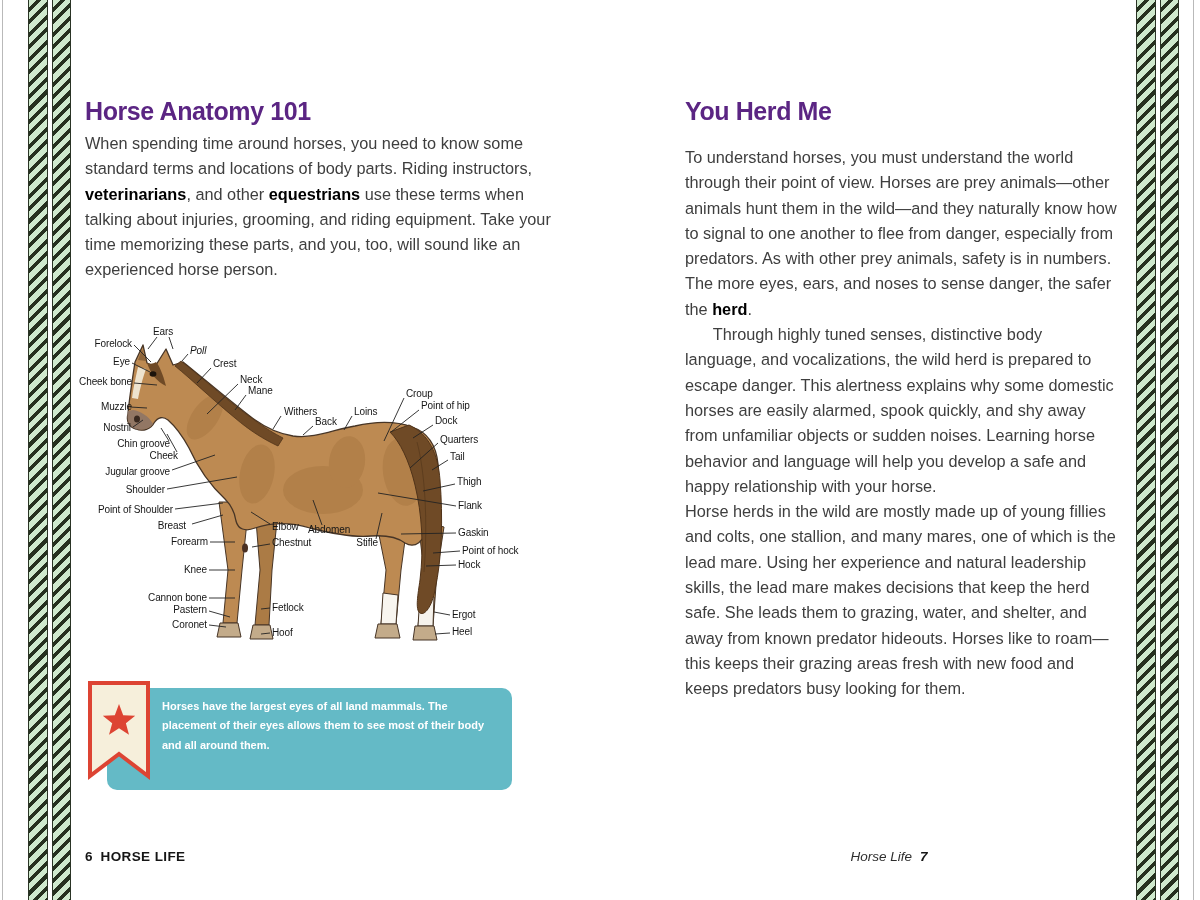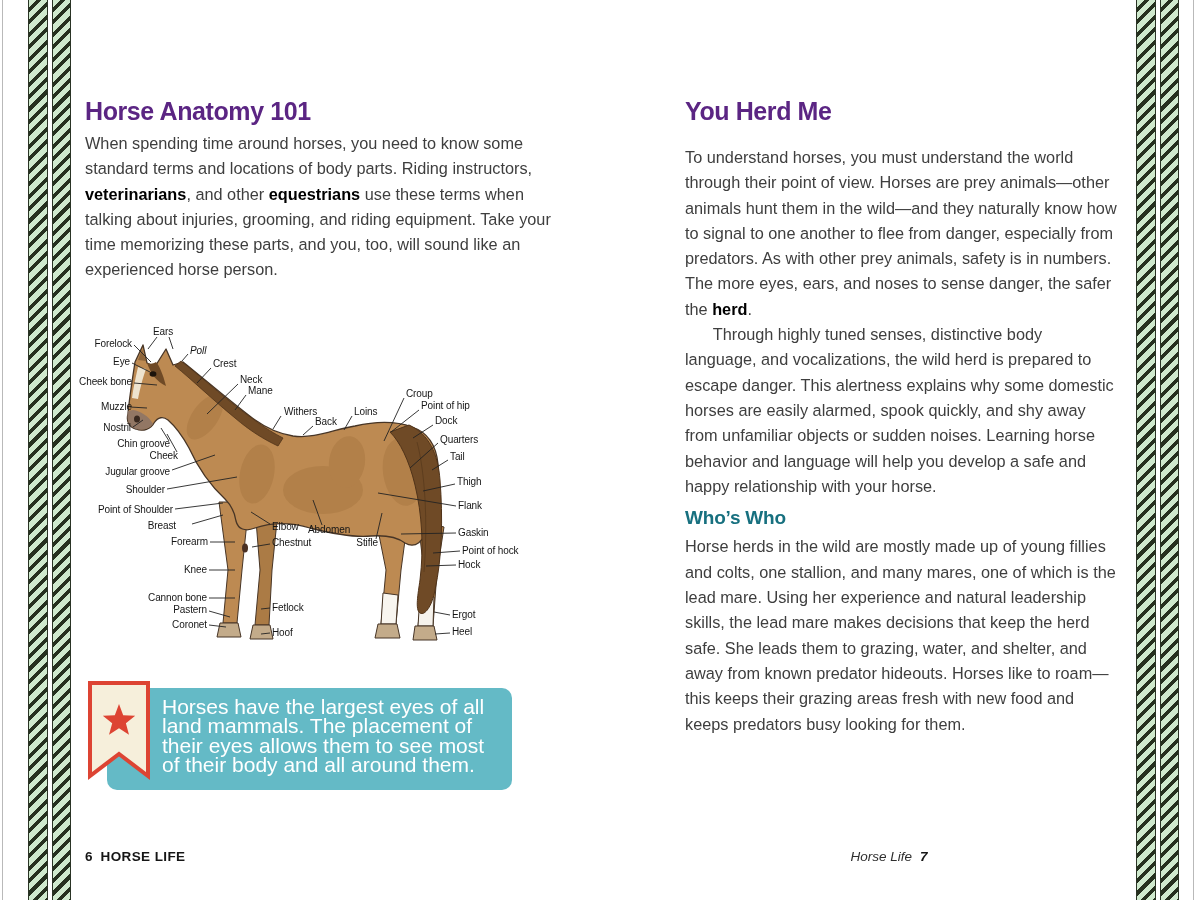--- a/index.html
+++ b/index.html
@@ -26,21 +26,21 @@
              color:var(--teal-heading,#17707f);}
   
   .diagram{position:absolute;left:0;top:322px;width:440px;height:345px;}
   .diagram svg{position:absolute;left:0;top:0;}
   .dlabel{position:absolute;font-size:10px;line-height:11px;color:#161616;
           letter-spacing:-0.1px;white-space:nowrap;}
   
   .callout-box{position:absolute;left:22px;top:688px;width:405px;height:102px;
                background:var(--callout-bg,#64bac6);border-radius:10px;}
   .callout-text{position:absolute;left:55px;top:9px;width:335px;
-                font-size:21px;line-height:19.3px;font-weight:400;
+                font-size:11px;line-height:19.3px;font-weight:700;
                 color:var(--callout-text,#ffffff);}
   .ribbon{position:absolute;left:3px;top:681px;}
   
   .footer{position:absolute;top:849px;font-size:13.5px;color:var(--footer,#151515);}
   .footer-left{left:0;}
   .footer-left .num{font-weight:800;margin-right:8px;}
   .footer-left .bt{font-weight:700;letter-spacing:0.4px;}
   .footer-right{right:12px;text-align:center;width:100%;font-style:italic;}
   .footer-right .bt{font-weight:400;margin-right:8px;color:#2e2e2e;}
   .footer-right .num{font-weight:800;}
@@ -180,21 +180,21 @@
           <div class="dlabel" style="top: 112px; left: 355px;">Quarters</div>
           <div class="dlabel" style="top: 129px; left: 365px;">Tail</div>
           <div class="dlabel" style="top: 154px; left: 372px;">Thigh</div>
           <div class="dlabel" style="top: 178px; left: 373px;">Flank</div>
           <div class="dlabel" style="top: 100px; right: 394px;">Nostril</div>
           <div class="dlabel" style="top: 116px; right: 355px;">Chin groove</div>
           <div class="dlabel" style="top: 128px; right: 347px;">Cheek</div>
           <div class="dlabel" style="top: 144px; right: 355px;">Jugular groove</div>
           <div class="dlabel" style="top: 162px; right: 360px;">Shoulder</div>
           <div class="dlabel" style="top: 182px; right: 352px;">Point of Shoulder</div>
-          <div class="dlabel" style="top: 198px; right: 349px; padding-left: 24px;">Breast</div>
+          <div class="dlabel" style="top: 198px; right: 339px; padding-left: 24px;">Breast</div>
           <div class="dlabel" style="top: 214px; right: 317px;">Forearm</div>
           <div class="dlabel" style="top: 242px; right: 318px;">Knee</div>
           <div class="dlabel" style="top: 270px; right: 318px;">Cannon bone</div>
           <div class="dlabel" style="top: 282px; right: 318px;">Pastern</div>
           <div class="dlabel" style="top: 297px; right: 318px;">Coronet</div>
           <div class="dlabel" style="top: 199px; left: 187px;">Elbow</div>
           <div class="dlabel" style="top: 215px; left: 187px;">Chestnut</div>
           <div class="dlabel" style="top: 202px; left: 223px;">Abdomen</div>
           <div class="dlabel" style="top: 215px; right: 147px;">Stifle</div>
           <div class="dlabel" style="top: 280px; left: 187px;">Fetlock</div>
@@ -218,21 +218,20 @@
     <div class="footer footer-left">
       <span class="num">6</span><span class="bt">HORSE LIFE</span>
     </div>
   </div>
 
   <div class="page page-right">
     <h1 class="title" style="top:98px">You Herd Me</h1>
     <div class="bodytext" style="position:absolute;top:145px;width:432px">
       <p><span>To understand horses, you must understand the world through their point of view. Horses are prey animals—other animals hunt them in the wild—and they naturally know how to signal to one another to flee from danger, especially from predators. As with other prey animals, safety is in numbers. The more eyes, ears, and noses to sense danger, the safer the </span><b>herd</b><span>.</span></p>
       <p class="indent">Through highly tuned senses, distinctive body language, and vocalizations, the wild herd is prepared to escape danger. This alertness explains why some domestic horses are easily alarmed, spook quickly, and shy away from unfamiliar objects or sudden noises. Learning horse behavior and language will help you develop a safe and happy relationship with your horse.</p>
-      <h2 class="subhead">Who’s Who</h2>
       <p>Horse herds in the wild are mostly made up of young fillies and colts, one stallion, and many mares, one of which is the lead mare. Using her experience and natural leadership skills, the lead mare makes decisions that keep the herd safe. She leads them to grazing, water, and shelter, and away from known predator hideouts. Horses like to roam—this keeps their grazing areas fresh with new food and keeps predators busy looking for them.</p>
     </div>
     <div class="footer footer-right">
       <span class="bt">Horse Life</span><span class="num">7</span>
     </div>
   </div>
 
 </div>
 
 </body></html>

